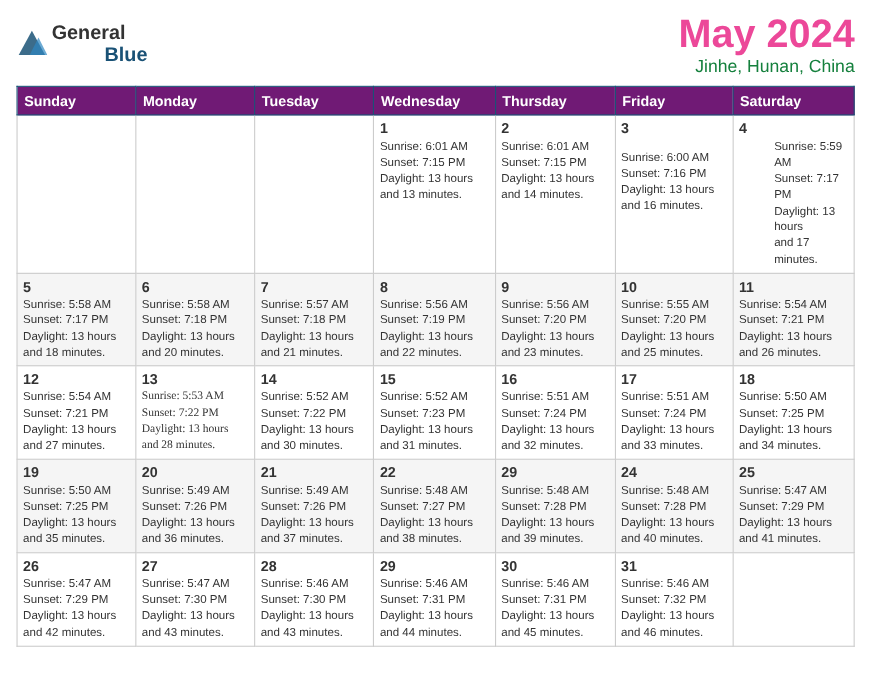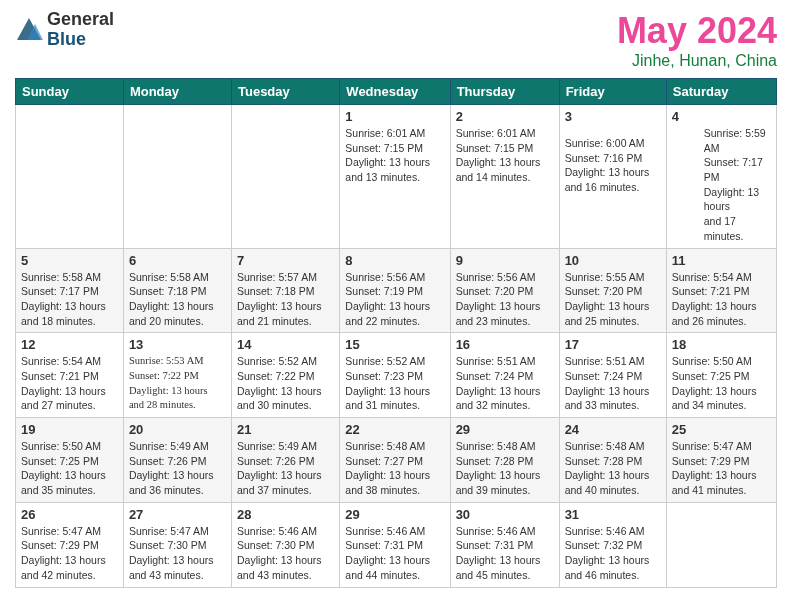--- a/index.html
+++ b/index.html
@@ -9,21 +9,21 @@
       width: 792px;
       min-height: 612px;
     }
     .container {
       width: 792px;
       padding: 10px 15px 15px 15px;
     }
     .header {
       display: flex;
       justify-content: space-between;
-      align-items: flex-start;
+      align-items: center;
       margin-bottom: 8px;
     }
     .logo {
       display: flex;
       align-items: center;
       gap: 4px;
     }
     .logo-text {
       display: flex;
       flex-direction: column;
@@ -31,20 +31,21 @@
     }
     .logo-general {
       font-size: 18px;
       font-weight: bold;
       color: #333;
     }
     .logo-blue {
       font-size: 18px;
       font-weight: bold;
       color: #1a5276;
+      margin-left: 48px;
     }
     .logo-icon {
       width: 28px;
       height: 28px;
     }
     .title-block {
       text-align: right;
     }
     .cal-title {
       font-size: 36px;
@@ -54,21 +55,21 @@
     .cal-subtitle {
       font-size: 16px;
       color: #15803d;
     }
     .calendar {
       width: 100%;
       border-collapse: collapse;
       border: 1px solid #ccc;
     }
     .calendar th {
-      background-color: #0f766e;
+      background-color: #701a75;
       color: #fff;
       font-size: 13px;
       font-weight: bold;
       text-align: left;
       padding: 5px 6px;
       border: 1px solid #1a5276;
     }
     .calendar td {
       border: 1px solid #ccc;
       vertical-align: top;

